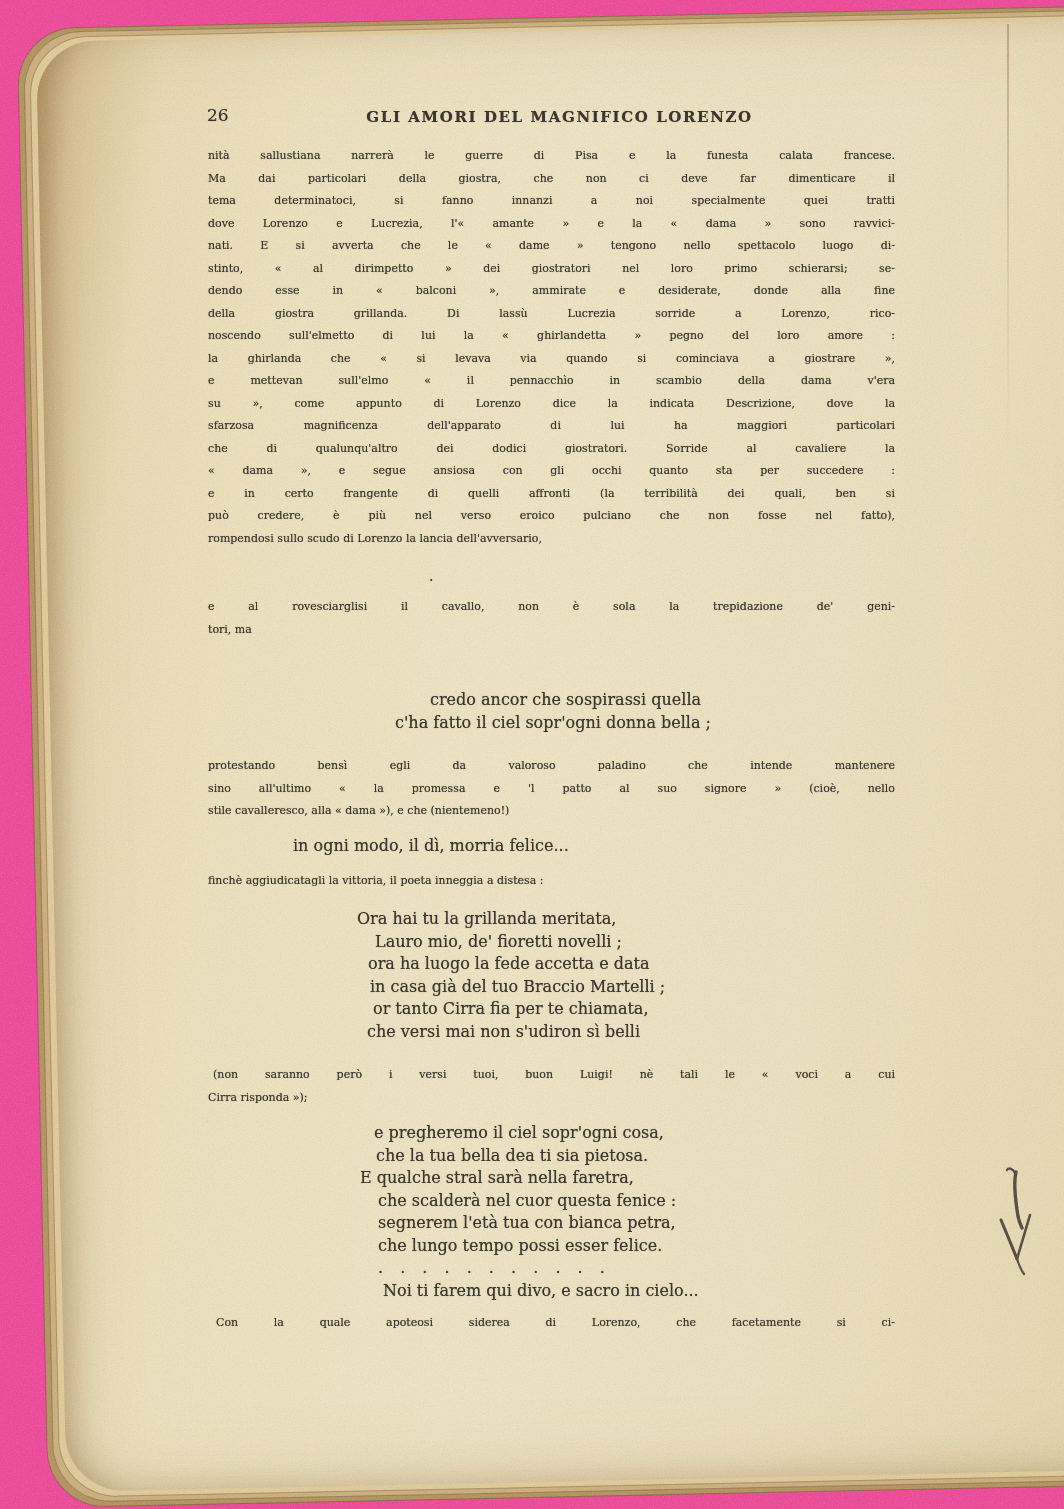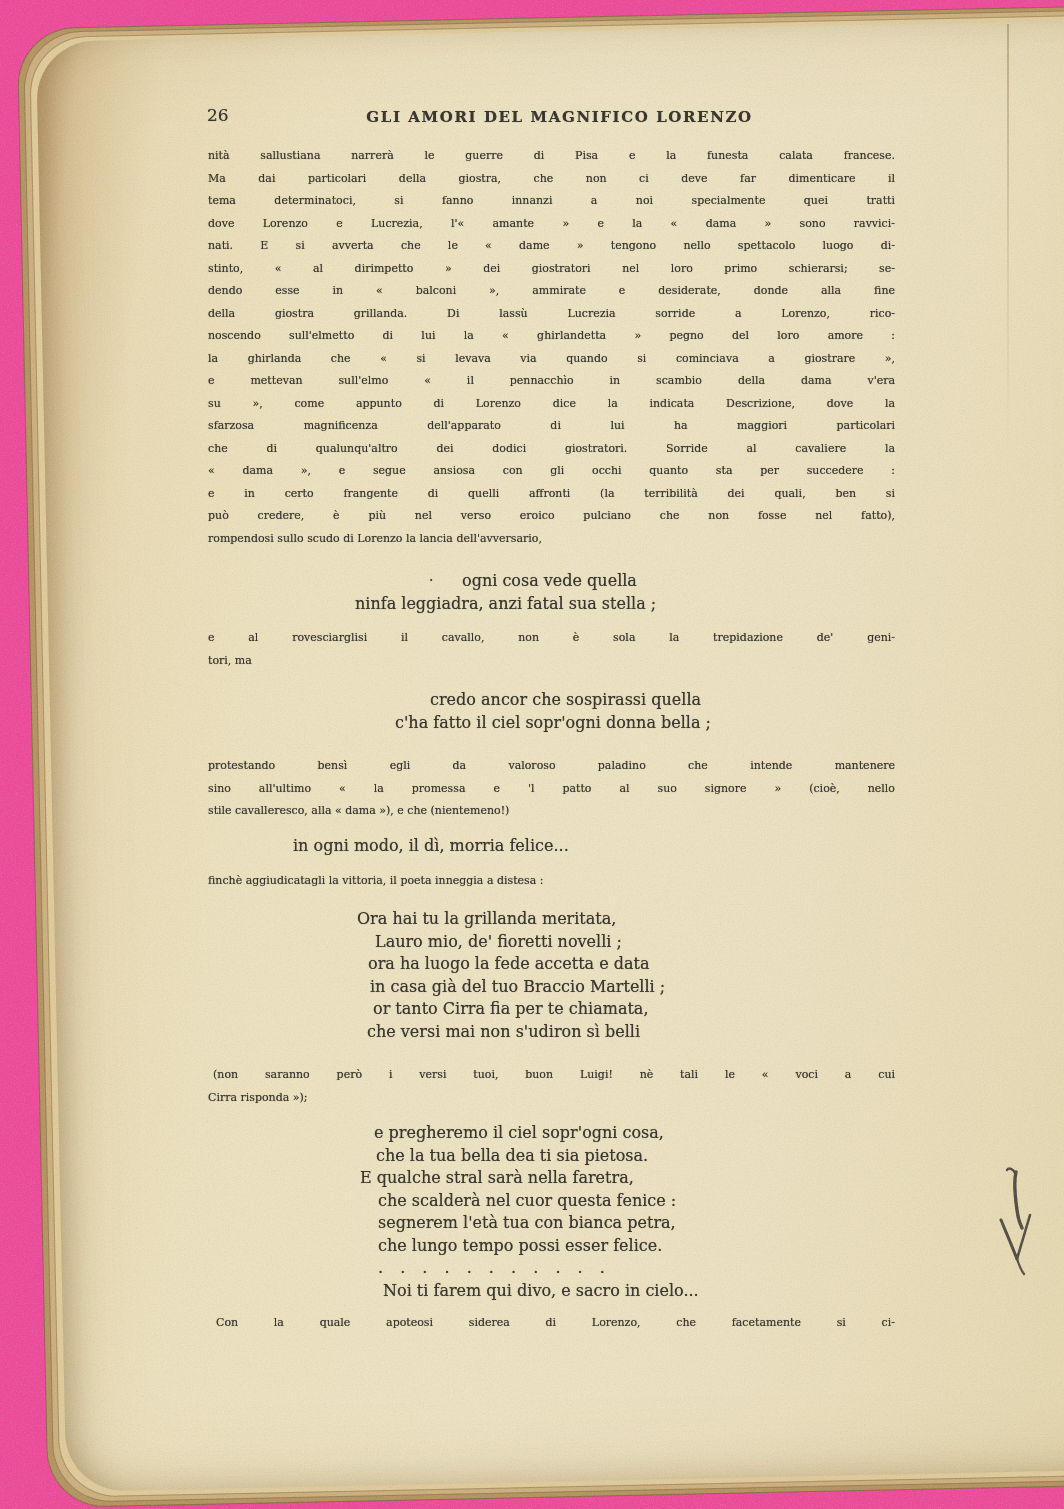--- a/index.html
+++ b/index.html
@@ -33,21 +33,21 @@
   .block{position:absolute;left:208px;width:687px;}
   .prose{font-size:11px;line-height:22.5px;}
   .prose .line{height:22.5px;text-align:justify;text-align-last:justify;}
   .prose .line:last-child{text-align-last:left;}
   .prose.cont .line:last-child{text-align-last:justify;}
   .p5 .line:first-child{text-indent:5px;}
   .p6 .line:first-child{text-indent:8px;}
   .verse{font-size:16px;line-height:22.5px;}
   .verse .line{height:22.5px;white-space:nowrap;}
 
-  .p1{top:145px}  .v1{top:570px}  .p2{top:627px}  .v2{top:689px}
+  .p1{top:145px}  .v1{top:570px}  .p2{top:596px}  .v2{top:689px}
   .p3{top:755px}  .v3{top:835px}  .p4{top:870px}  .v4{top:908px}
   .p5{top:1064px} .v5{top:1122px} .p6{top:1312px}
 
   .v1 .line:nth-child(1){margin-left:254px}
   .v1 .line:nth-child(2){margin-left:147px}
   .v2 .line:nth-child(1){margin-left:222px}
   .v2 .line:nth-child(2){margin-left:187px}
   .v3 .line{margin-left:85px}
   .v4 .line{margin-left:160px}
   .v4 .line:nth-child(1){margin-left:149px}
@@ -98,24 +98,20 @@
         <div class="line">e mettevan sull'elmo « il pennacchìo in scambio della dama v'era</div>
         <div class="line">su », come appunto di Lorenzo dice la indicata Descrizione, dove la</div>
         <div class="line">sfarzosa magnificenza dell'apparato di lui ha maggiori particolari</div>
         <div class="line">che di qualunqu'altro dei dodici giostratori. Sorride al cavaliere la</div>
         <div class="line">« dama », e segue ansiosa con gli occhi quanto sta per succedere :</div>
         <div class="line">e in certo frangente di quelli affronti (la terribilità dei quali, ben si</div>
         <div class="line">può credere, è più nel verso eroico pulciano che non fosse nel fatto),</div>
         <div class="line">rompendosi sullo scudo di Lorenzo la lancia dell'avversario,</div>
       </div>
     <span class="speck">·</span>
-    <div class="block verse v1">
-        <div class="line">ogni cosa vede quella</div>
-        <div class="line">ninfa leggiadra, anzi fatal sua stella ;</div>
-      </div>
     <div class="block prose p2">
         <div class="line">e al rovesciarglisi il cavallo, non è sola la trepidazione de' geni-</div>
         <div class="line">tori, ma</div>
       </div>
     <div class="block verse v2">
         <div class="line">credo ancor che sospirassi quella</div>
         <div class="line">c'ha fatto il ciel sopr'ogni donna bella ;</div>
       </div>
     <div class="block prose p3">
         <div class="line">protestando bensì egli da valoroso paladino che intende mantenere</div>

